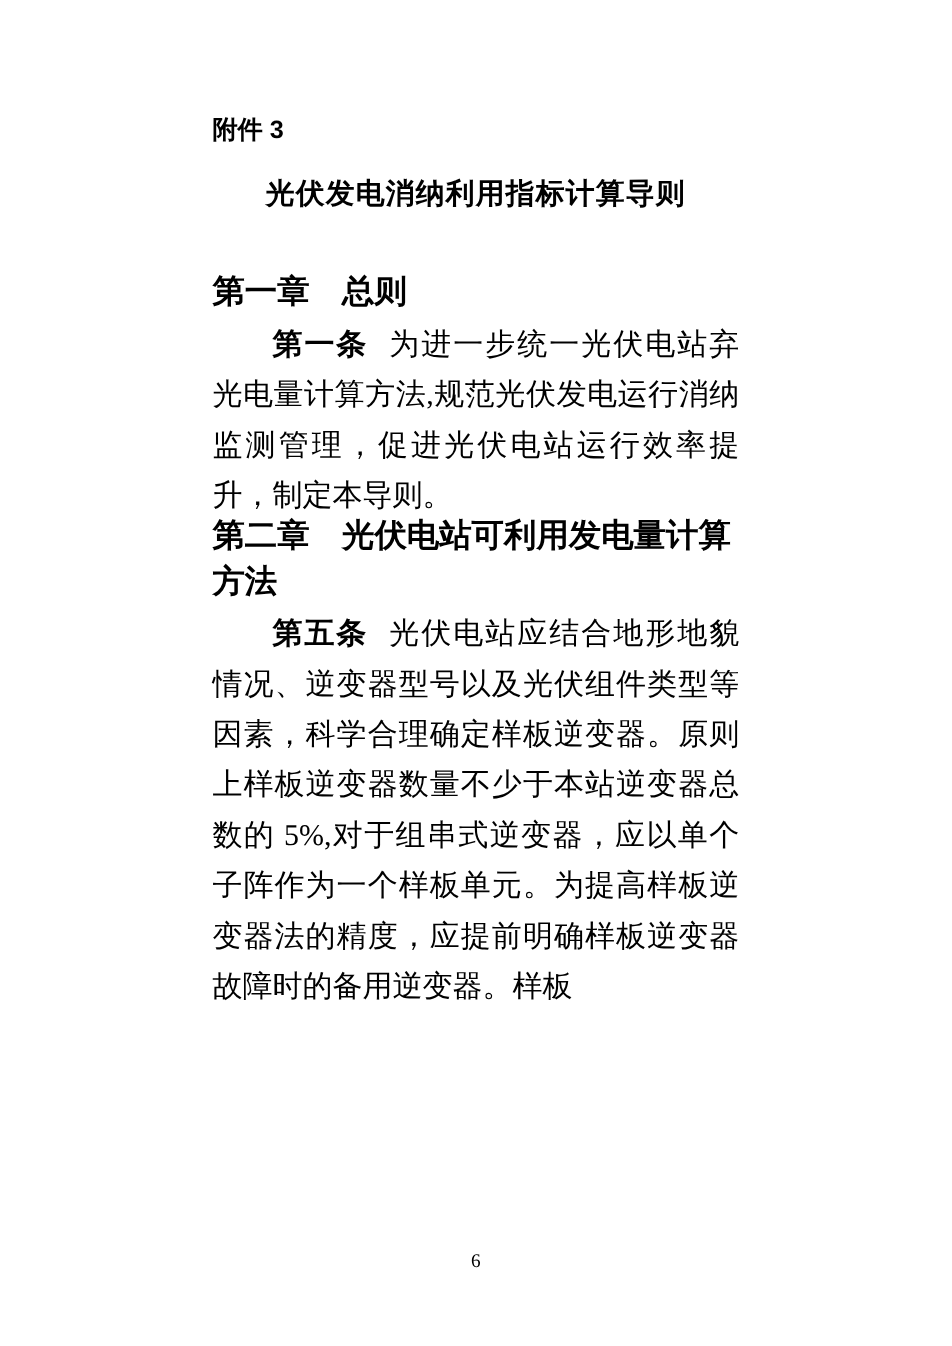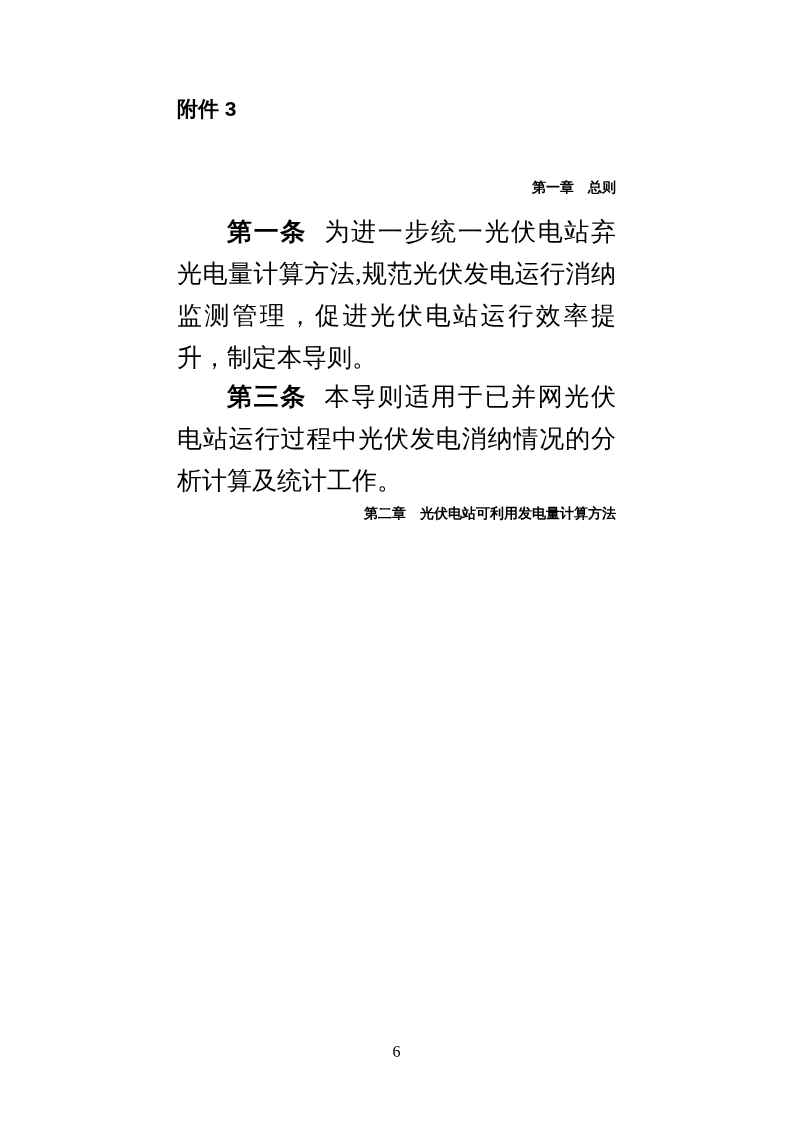--- a/index.html
+++ b/index.html
@@ -29,25 +29,25 @@
     margin: 24px 0 0 0;
     font-size: 24px;
     line-height: 32px;
     font-weight: bold;
     font-family: "Liberation Sans", sans-serif;
     text-align: center;
     letter-spacing: 1px;
   }
   .chapter {
     margin: 0;
-    font-size: 14px;
+    font-size: 27px;
     line-height: 38px;
     font-weight: bold;
-    font-family: Liberation Sans, sans-serif;
-    text-align: right;
+    font-family: Liberation Serif, serif;
+    text-align: left;
   }
   .chapter.first {
     margin-top: 46px;
     margin-bottom: 0;
   }
   .chapter.second {
     margin-top: -8px;
   }
   .article {
     margin: 4px 0 0 0;
@@ -76,31 +76,32 @@
     color: #000000;
   }
 </style>
 </head>
 <body>
 
 <div class="page">
 
   <div class="attachment">附件 3</div>
 
+  <h1 class="title">光伏发电消纳利用指标计算导则</h1>
 
   <h2 class="chapter first">第一章　总则</h2>
 
   <p class="article">
     <span class="article-label">第一条</span><span>为进一步统一光伏电站弃光电量计算方法,规范光伏发电运行消纳监测管理，促进光伏电站运行效率提升，制定本导则。</span>
   </p>
 
 
-  <p class="article">
-    <span class="article-label">第三条</span><span>本导则适用于已并网光伏电站运行过程中光伏发电消纳情况的分析计算及统计工作。</span>
-  </p>
 
   <h2 class="chapter second">第二章　光伏电站可利用发电量计算方法</h2>
 
 
+  <p class="article">
+    <span class="article-label">第五条</span><span>光伏电站应结合地形地貌情况、逆变器型号以及光伏组件类型等因素，科学合理确定样板逆变器。原则上样板逆变器数量不少于本站逆变器总数的 5%,对于组串式逆变器，应以单个子阵作为一个样板单元。为提高样板逆变器法的精度，应提前明确样板逆变器故障时的备用逆变器。样板</span>
+  </p>
 
   <div class="page-footer">6</div>
 
 </div>
 
 </body></html>

